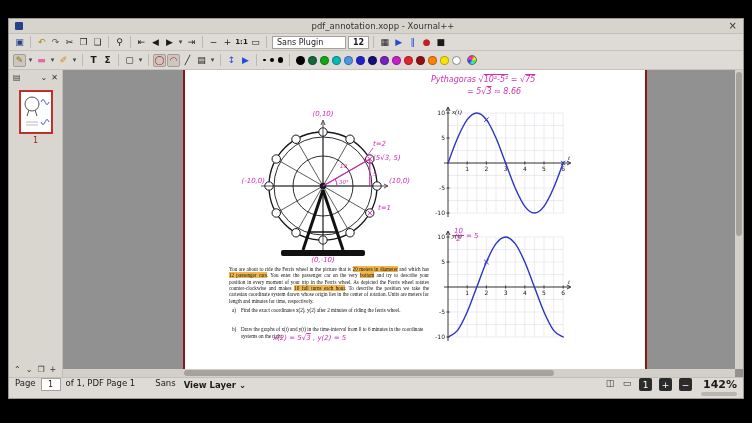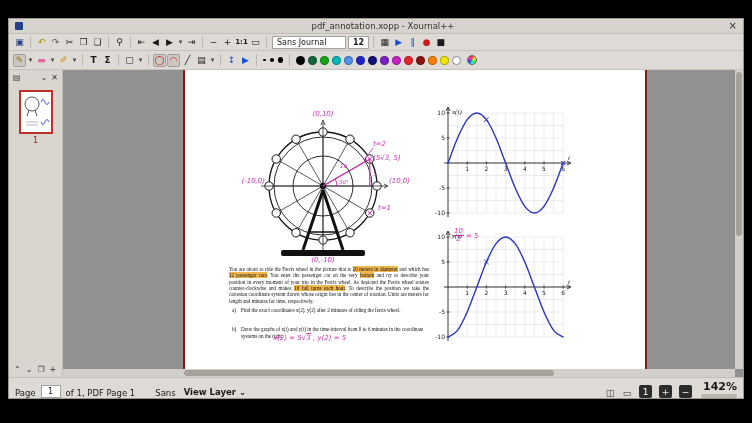--- a/index.html
+++ b/index.html
@@ -61,21 +61,21 @@
 .wheel-wrap svg{width:216px;height:160px}
 .mg{fill:#cf2db0;font-size:7px;font-style:italic}
 .mg.small{font-size:5.5px}
 .textblock{position:absolute;left:44px;top:196px;width:200px;font-family:"Liberation Serif",serif;font-size:5.1px;line-height:1.24;text-align:justify;color:#141414}
 .hl{background:#f2b64e}
 .item{display:flex;margin-top:3px;text-align:left}
 .item-label{width:9px;flex:none;margin-left:3px}
 .item-a{margin-bottom:13px}
 .answer{position:absolute;left:88px;top:264px;color:#cf2db0;font-size:7px;font-style:italic;white-space:nowrap}
 
-.statusbar{height:21px;background:#dedbd6;border-top:1px solid #c2beb8;display:flex;align-items:flex-end;padding:0 6px;gap:5px;font-size:8.5px}
+.statusbar{height:21px;background:#dedbd6;border-top:1px solid #c2beb8;display:flex;align-items:flex-start;padding:0 6px;gap:5px;font-size:8.5px}
 .pagebox{width:20px;height:13px;background:#fff;border:1px solid #a5a19b;display:flex;align-items:center;justify-content:center;font-size:8px}
 .layerbox{display:flex;align-items:center;gap:3px;padding:0 3px;height:13px;font-weight:bold}
 .flex1{flex:1}
 .sbi{font-size:9px;color:#333;min-width:12px;text-align:center}
 .zbtn{width:13px;height:13px;background:#2b2b2b;color:#fff;font-size:9px;display:flex;align-items:center;justify-content:center;border-radius:2px;margin:0 1px}
 .zoomcol{display:flex;flex-direction:column;align-items:flex-end;gap:1px;margin-left:3px}
 .zoomval{font-size:11px;font-weight:bold}
 .ztrack{width:36px;height:4px;background:#b9b6b0;border-radius:2px;overflow:hidden}
 .zfill{width:62%;height:100%;background:#3a6fd8}
 </style>
@@ -108,21 +108,21 @@
     <span class="ti">▶</span>
     <span class="dd">▾</span>
     <span class="ti">⇥</span>
     <span class="sep"></span>
     <span class="ti">−</span>
     <span class="ti">+</span>
     <span class="ti zoom100">1:1</span>
     <span class="ti">▭</span>
     <span class="sep"></span>
     <span class="fontbox">
-          <span>Sans Journal</span>
+          <span>Sans Plugin</span>
         </span>
     <span class="sizebox">
           <span>12</span>
         </span>
     <span class="sep"></span>
     <span class="ti">▦</span>
     <span class="ti tint-blue">▶</span>
     <span class="ti tint-blue">‖</span>
     <span class="ti tint-red">●</span>
     <span class="ti">■</span>
@@ -202,20 +202,24 @@
         <span>⌃</span>
         <span>⌄</span>
         <span>❐</span>
         <span>+</span>
       </div>
     </div>
 
     <div class="canvas">
       <div class="page">
 
+        <div class="pythag">
+          <div class="l1"><span>Pythagoras  </span><span>√</span><span class="ov">10²-5²</span><span> = </span><span>√</span><span class="ov">75</span></div>
+          <div class="l2"><span>= 5</span><span>√</span><span class="ov">3</span><span> ≈ 8.66</span></div>
+        </div>
 
         <svg class="graph g1" viewBox="0 0 148 122">
               <line x1="26.6" y1="11" x2="26.6" y2="111" stroke="#d9d9e1" stroke-width="0.5"></line>
               <line x1="36.2" y1="11" x2="36.2" y2="111" stroke="#d9d9e1" stroke-width="0.5"></line>
               <line x1="45.8" y1="11" x2="45.8" y2="111" stroke="#d9d9e1" stroke-width="0.5"></line>
               <line x1="55.4" y1="11" x2="55.4" y2="111" stroke="#d9d9e1" stroke-width="0.5"></line>
               <line x1="65" y1="11" x2="65" y2="111" stroke="#d9d9e1" stroke-width="0.5"></line>
               <line x1="74.6" y1="11" x2="74.6" y2="111" stroke="#d9d9e1" stroke-width="0.5"></line>
               <line x1="84.2" y1="11" x2="84.2" y2="111" stroke="#d9d9e1" stroke-width="0.5"></line>
               <line x1="93.8" y1="11" x2="93.8" y2="111" stroke="#d9d9e1" stroke-width="0.5"></line>

